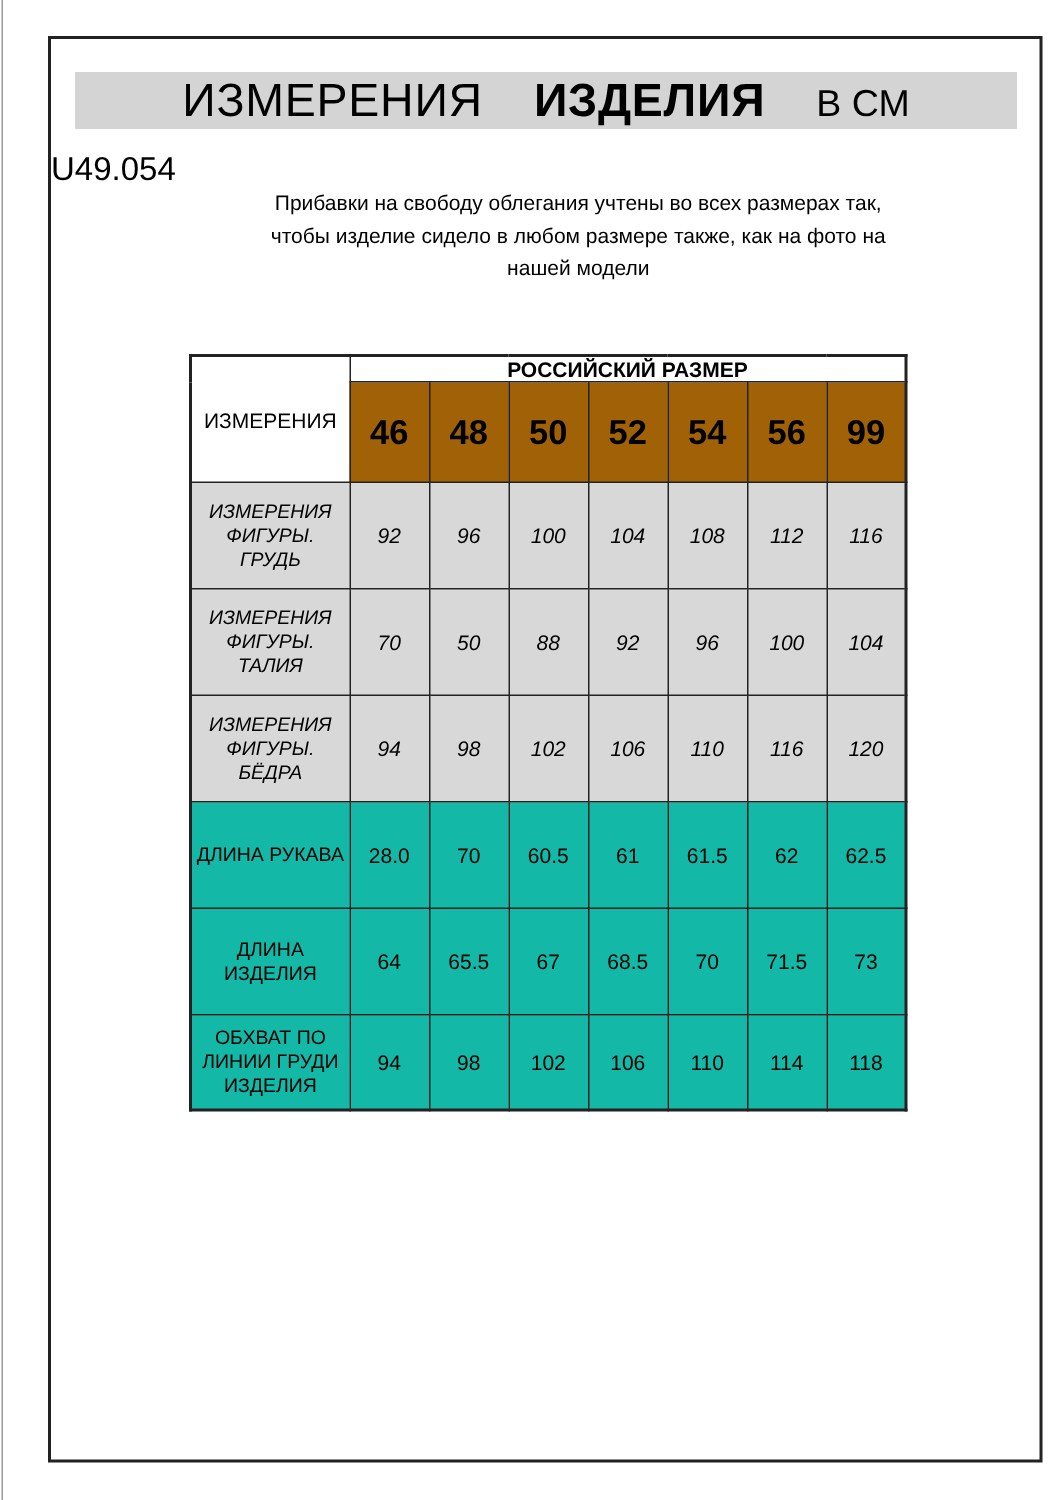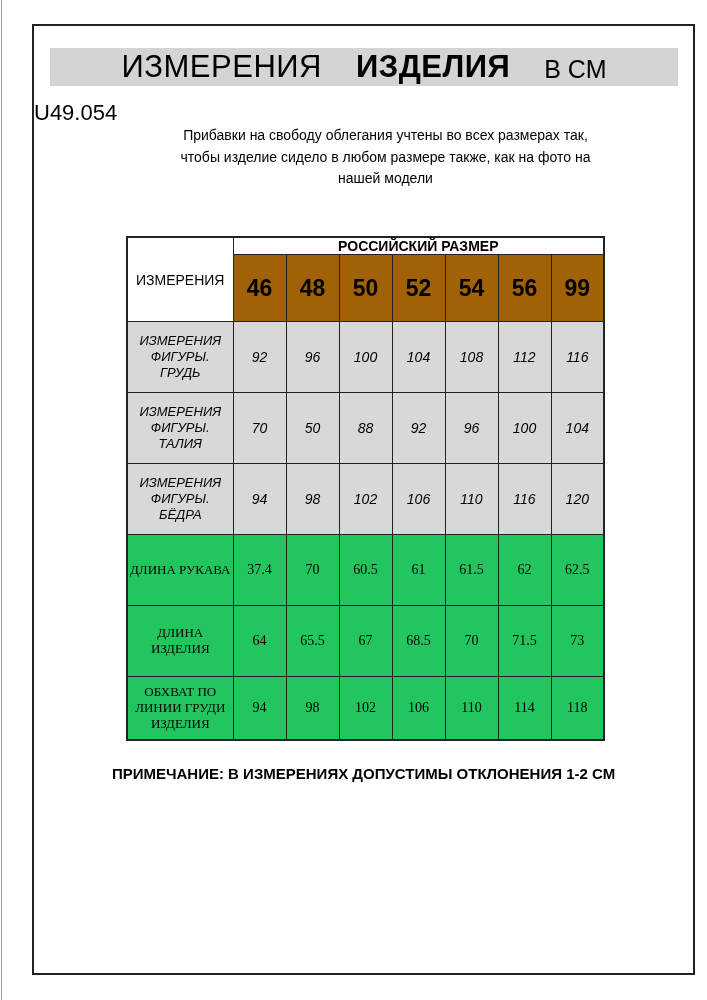--- a/index.html
+++ b/index.html
@@ -75,21 +75,21 @@
   .sizes-row th { height: 67px; font-size: 23px; font-weight: 700; background: #a16207; }
   tbody tr { height: 71px; }
   tbody tr:last-child { height: 63px; }
   td.label-cell {
     font-size: 13px;
     line-height: 16px;
     white-space: pre-line;
   }
   td.value-cell { font-size: 14px; }
   tbody tr.shaded td { background: #d8d8d8; font-style: italic; }
-  tbody tr.plain td { background: #22c55e; font-family: Liberation Serif, serif; }
+  tbody tr.plain td { background: #14b8a6; }
   .note {
     position: absolute;
     left: 0; top: 739px;
     width: 100%;
     text-align: center;
     font-size: 15px;
     font-weight: 700;
   }
 </style>
 </head>
@@ -166,21 +166,21 @@
           <td class="value-cell">94</td>
           <td class="value-cell">98</td>
           <td class="value-cell">102</td>
           <td class="value-cell">106</td>
           <td class="value-cell">110</td>
           <td class="value-cell">116</td>
           <td class="value-cell">120</td>
         </tr>
         <tr class="plain">
           <td class="label-cell">ДЛИНА РУКАВА</td>
-          <td class="value-cell">37.4</td>
+          <td class="value-cell">28.0</td>
           <td class="value-cell">70</td>
           <td class="value-cell">60.5</td>
           <td class="value-cell">61</td>
           <td class="value-cell">61.5</td>
           <td class="value-cell">62</td>
           <td class="value-cell">62.5</td>
         </tr>
         <tr class="plain">
           <td class="label-cell">ДЛИНА ИЗДЕЛИЯ</td>
           <td class="value-cell">64</td>
@@ -199,15 +199,14 @@
           <td class="value-cell">98</td>
           <td class="value-cell">102</td>
           <td class="value-cell">106</td>
           <td class="value-cell">110</td>
           <td class="value-cell">114</td>
           <td class="value-cell">118</td>
         </tr>
       </tbody>
   </table>
 
-  <div class="note">ПРИМЕЧАНИЕ: В ИЗМЕРЕНИЯХ ДОПУСТИМЫ ОТКЛОНЕНИЯ 1-2 СМ</div>
 
 </div>
 
 </body></html>

